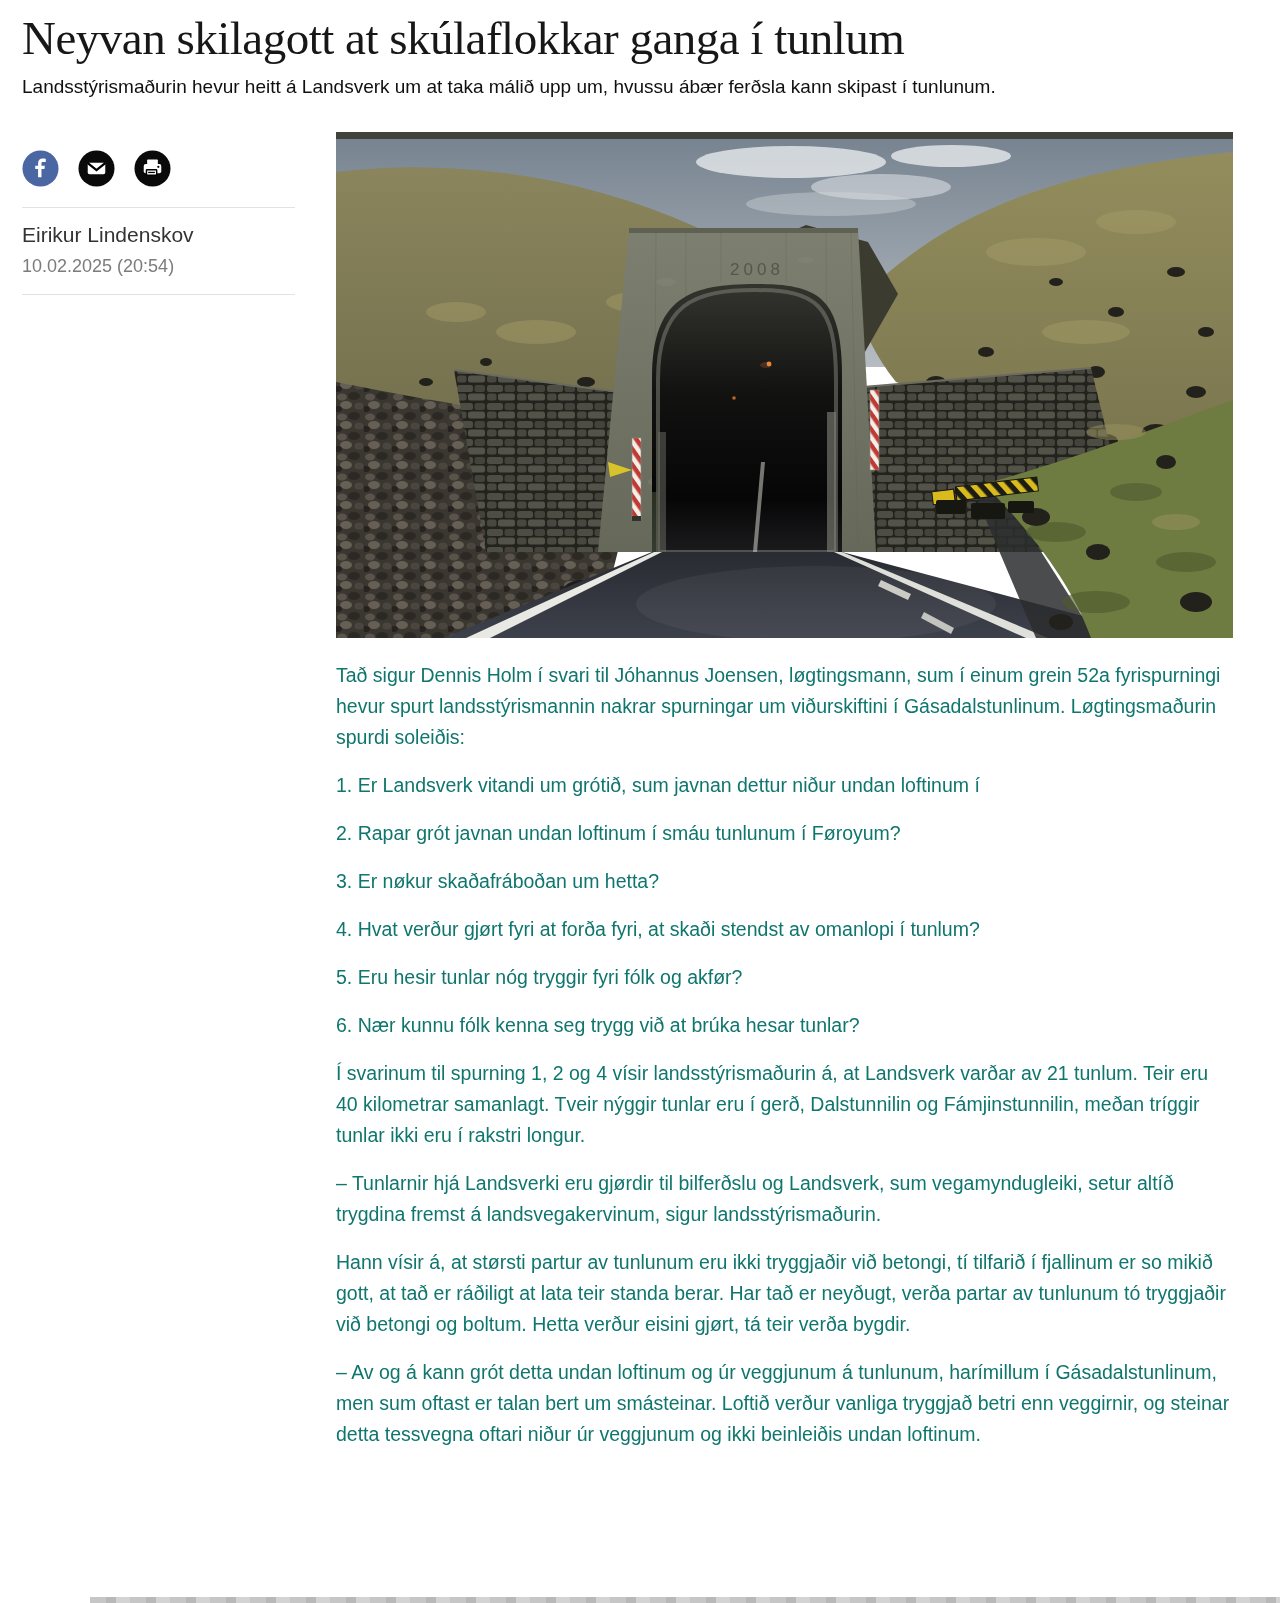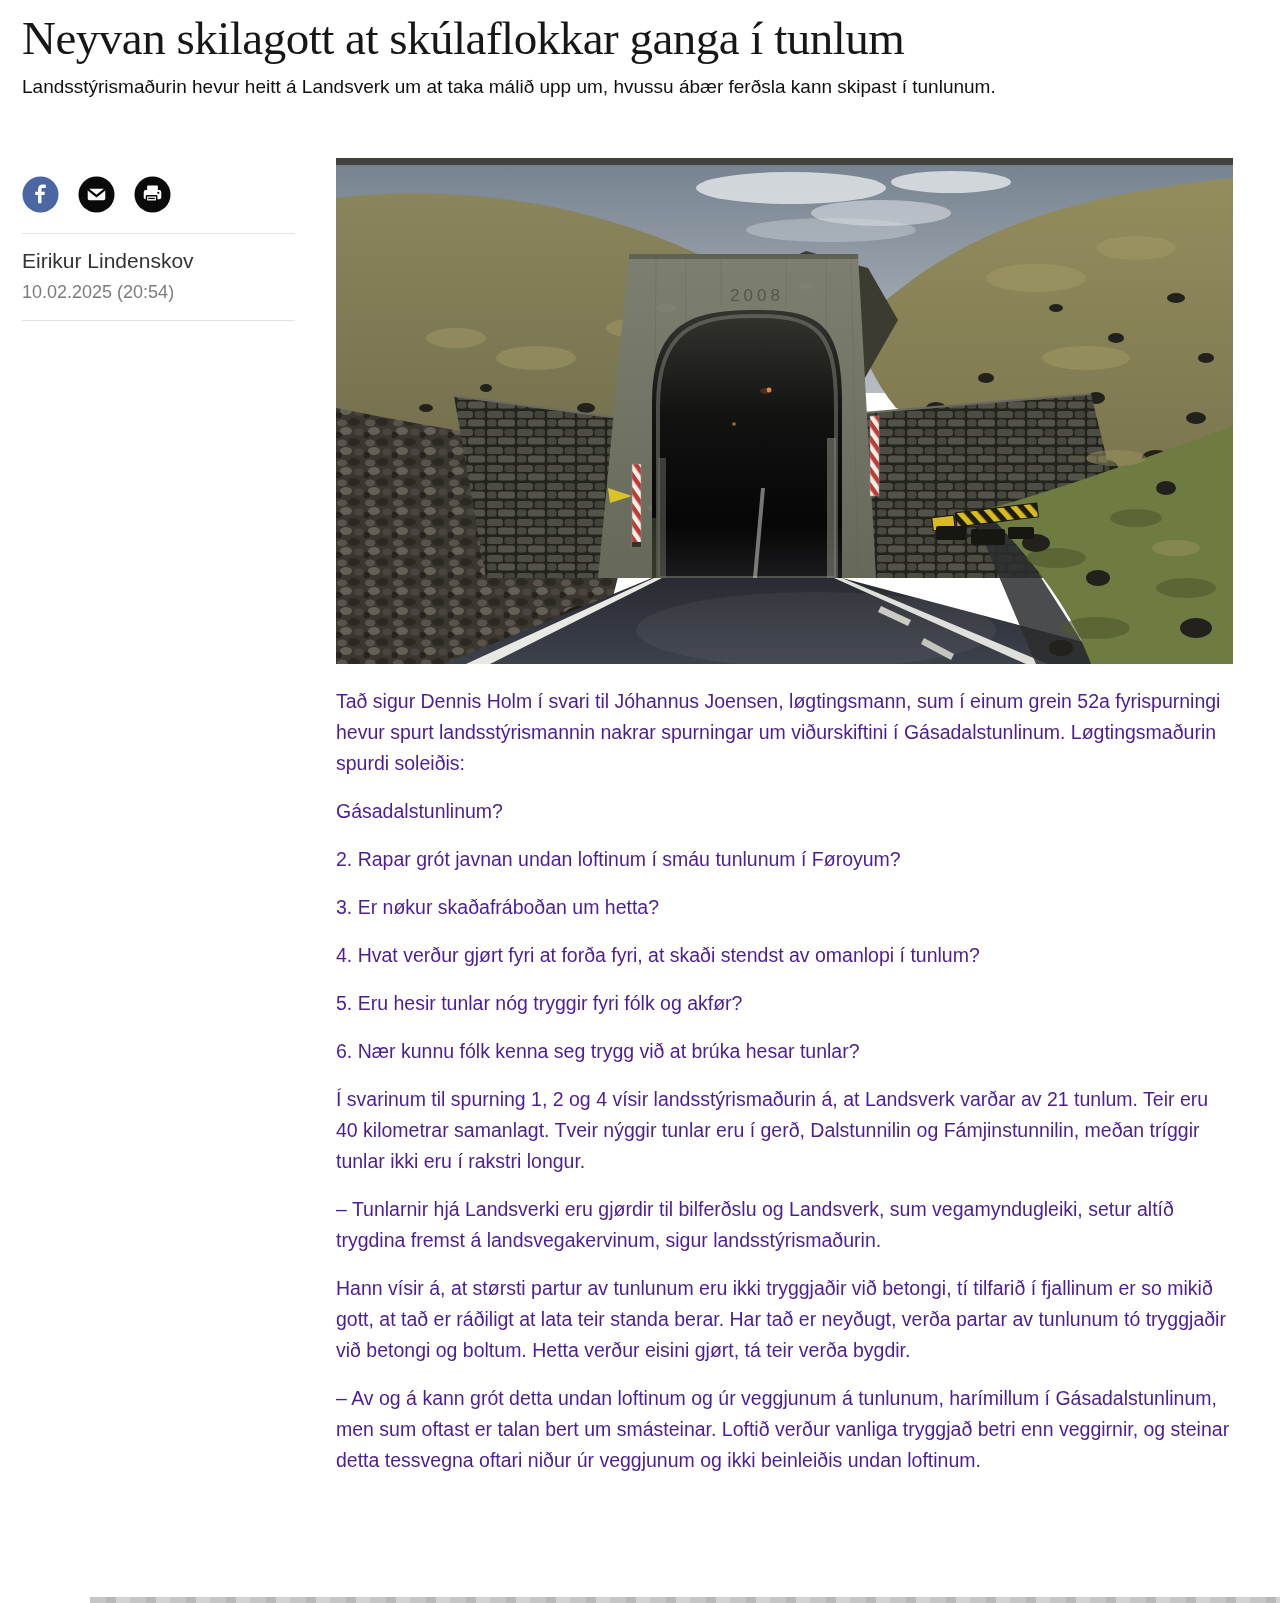--- a/index.html
+++ b/index.html
@@ -2,34 +2,34 @@
 <html><head>
 <meta charset="utf-8">
 <style>
   html,body{margin:0;padding:0;background:#fff}
   .page{position:relative;width:1280px;height:1603px;overflow:hidden;background:#fff;
         font-family:"Liberation Sans",sans-serif;color:#222}
   .header{padding:10px 40px 0 22px}
   .title{font-family:"Liberation Serif",serif;font-size:47px;line-height:1.2;font-weight:400;
          color:#171717;margin:0;letter-spacing:-0.5px}
   .subtitle{font-size:19px;color:#101010;margin:8px 0 0;line-height:1.35}
-  .content-row{display:flex;margin-top:58px}
+  .content-row{display:flex;margin-top:32px}
   .left-col{flex:0 0 336px;width:336px;box-sizing:border-box;padding:18px 41px 0 22px}
   .share-row{display:flex;gap:19px}
   .share-btn{width:37px;height:37px;padding:0;border:none;background:transparent;cursor:pointer}
   .share-btn svg{display:block;width:37px;height:37px}
   .divider{border:none;border-top:1px solid #e2e2e2;margin:20px 0 0;width:100%}
   .divider.second{margin-top:17px}
   .author{font-size:21px;color:#333;margin-top:15px}
   .date{font-size:18px;color:#7c7c7c;margin-top:9px}
   .right-col{flex:0 0 897px;width:897px}
   .photo{margin:0;width:897px;height:506px;line-height:0}
   .photo svg{display:block}
   .article-body{margin-top:22px}
-  .article-body p{font-size:19.5px;line-height:31px;color:#4c1d95;margin:0 0 17px;max-width:897px}
+  .article-body p{font-size:19.5px;line-height:31px;color:#0f766e;margin:0 0 17px;max-width:897px}
   .bottom-strip{position:absolute;left:90px;right:0;bottom:0;height:6px;
     background:repeating-linear-gradient(90deg,#c6c6c6 0 16px,#b8b8b8 16px 26px,#d3d3d3 26px 40px)}
 </style>
 </head>
 <body>
 
 <div class="page">
 
   <div class="header">
     <h1 class="title">Neyvan skilagott at skúlaflokkar ganga í tunlum</h1>
@@ -270,21 +270,21 @@
             <rect x="534" y="258" width="9" height="80" fill="url(#rw)" stroke="#8a8a84" stroke-width="0.6"></rect>
             <polygon points="272,330 296,338 274,345" fill="#d8c32a"></polygon>
           </g>
 
           <rect x="0" y="0" width="897" height="7" fill="#3b3b33" opacity="0.9"></rect>
         </svg>
       </figure>
 
       <article class="article-body">
         <p>Tað sigur Dennis Holm í svari til Jóhannus Joensen, løgtingsmann, sum í einum grein 52a fyrispurningi hevur spurt landsstýrismannin nakrar spurningar um viðurskiftini í Gásadalstunlinum. Løgtingsmaðurin spurdi soleiðis:</p>
-        <p>Gásadalstunlinum?</p>
+        <p>1. Er Landsverk vitandi um grótið, sum javnan dettur niður undan loftinum í</p>
         <p>2. Rapar grót javnan undan loftinum í smáu tunlunum í Føroyum?</p>
         <p>3. Er nøkur skaðafráboðan um hetta?</p>
         <p>4. Hvat verður gjørt fyri at forða fyri, at skaði stendst av omanlopi í tunlum?</p>
         <p>5. Eru hesir tunlar nóg tryggir fyri fólk og akfør?</p>
         <p>6. Nær kunnu fólk kenna seg trygg við at brúka hesar tunlar?</p>
         <p>Í svarinum til spurning 1, 2 og 4 vísir landsstýrismaðurin á, at Landsverk varðar av 21 tunlum. Teir eru 40 kilometrar samanlagt. Tveir nýggir tunlar eru í gerð, Dalstunnilin og Fámjinstunnilin, meðan tríggir tunlar ikki eru í rakstri longur.</p>
         <p>– Tunlarnir hjá Landsverki eru gjørdir til bilferðslu og Landsverk, sum vegamyndugleiki, setur altíð trygdina fremst á landsvegakervinum, sigur landsstýrismaðurin.</p>
         <p>Hann vísir á, at størsti partur av tunlunum eru ikki tryggjaðir við betongi, tí tilfarið í fjallinum er so mikið gott, at tað er ráðiligt at lata teir standa berar. Har tað er neyðugt, verða partar av tunlunum tó tryggjaðir við betongi og boltum. Hetta verður eisini gjørt, tá teir verða bygdir.</p>
         <p>– Av og á kann grót detta undan loftinum og úr veggjunum á tunlunum, harímillum í Gásadalstunlinum, men sum oftast er talan bert um smásteinar. Loftið verður vanliga tryggjað betri enn veggirnir, og steinar detta tessvegna oftari niður úr veggjunum og ikki beinleiðis undan loftinum.</p>
       </article>

